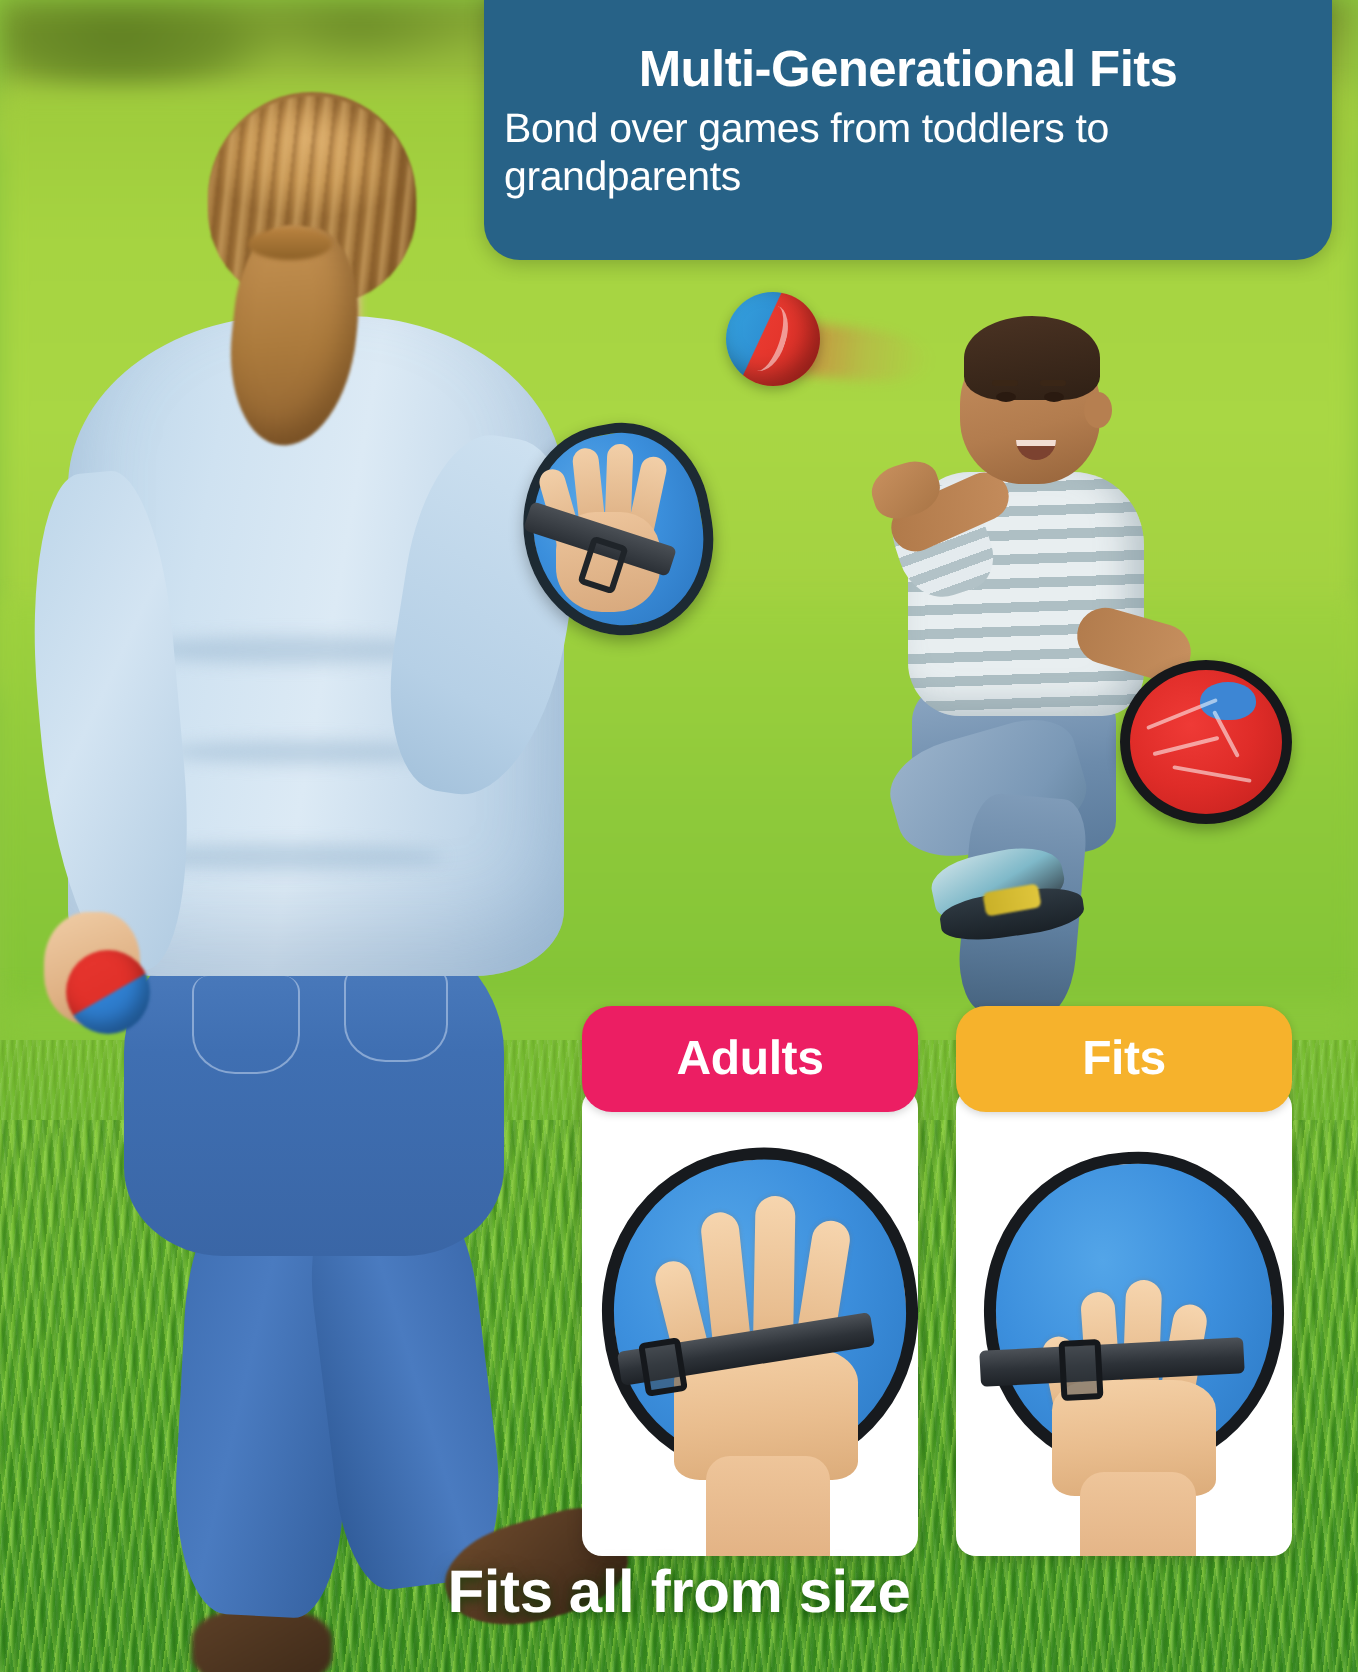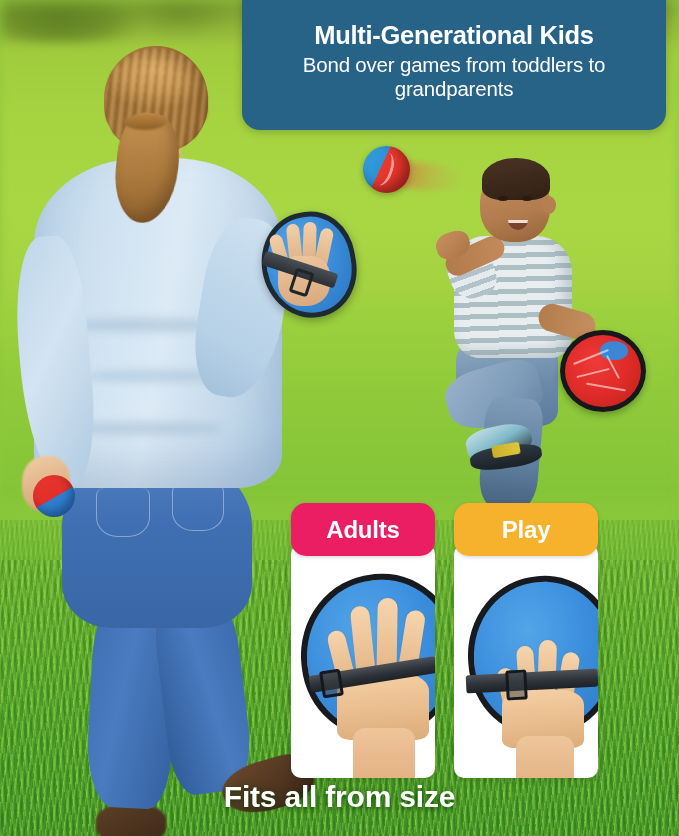--- a/index.html
+++ b/index.html
@@ -438,36 +438,35 @@
     font-weight: bold;
     letter-spacing: -0.3px;
     text-align: center;
     line-height: 1.15;
     margin-bottom: 3px;
   }
   .banner-sub {
     color: #ffffff;
     font-size: 20.5px;
     font-weight: 500;
-    text-align: center;
     line-height: 1.16;
     letter-spacing: -0.2px;
   }
 
   
   .cards {
     position: absolute;
     left: 291px; top: 503px;
     width: 355px; height: 275px;
     display: flex;
     gap: 19px;
   }
   .card {
     position: relative;
-    width: 144px;
+    width: 168px;
     display: flex;
     flex-direction: column;
   }
   .card-tab {
     height: 53px;
     border-radius: 15px;
     display: flex;
     align-items: center;
     justify-content: center;
     color: #ffffff;
@@ -619,21 +618,21 @@
   <div class="b-paddle-stitch" style="left:572px; top:356px; width:38px; transform:rotate(-22deg);"></div>
   <div class="b-paddle-stitch" style="left:576px; top:372px; width:34px; transform:rotate(-14deg);"></div>
   <div class="b-paddle-stitch" style="left:586px; top:386px; width:40px; transform:rotate(10deg);"></div>
   <div class="b-paddle-stitch" style="left:600px; top:366px; width:26px; transform:rotate(62deg);"></div>
 
   <div class="ball-trail"></div>
   <div class="ball"></div>
   <div class="ball-seam"></div>
 
   <div class="banner">
-    <div class="banner-title">Multi-Generational Kids</div>
+    <div class="banner-title">Multi-Generational Fits</div>
     <div class="banner-sub">Bond over games from toddlers to grandparents</div>
   </div>
 
   <div class="cards">
 
     <div class="card">
       <div class="card-tab adults">Adults</div>
       <div class="card-body">
         <div class="pad pad-adult"></div>
         <div class="hand" style="left:40px; top:52px; width:108px; height:180px;">
@@ -643,21 +642,21 @@
           <div class="fing" style="left:70px; top:14px; width:19px; height:82px; transform:rotate(9deg);"></div>
           <div class="palm" style="left:6px; top:78px; width:92px; height:66px;"></div>
           <div class="wrist" style="left:22px; top:132px; width:62px; height:50px;"></div>
         </div>
         <div class="strap-band" style="left:18px; top:122px; width:128px; height:17px; transform:rotate(-9deg);"></div>
         <div class="strap-buckle" style="left:30px; top:126px; width:15px; height:21px; transform:rotate(-9deg);"></div>
       </div>
     </div>
 
     <div class="card">
-      <div class="card-tab kids">Play</div>
+      <div class="card-tab kids">Fits</div>
       <div class="card-body">
         <div class="pad pad-kid"></div>
         <div class="hand" style="left:44px; top:88px; width:92px; height:150px;">
           <div class="fing" style="left:2px;  top:36px; width:16px; height:42px; transform:rotate(-12deg);"></div>
           <div class="fing" style="left:20px; top:14px; width:17px; height:60px; transform:rotate(-4deg);"></div>
           <div class="fing" style="left:40px; top:8px;  width:18px; height:66px; transform:rotate(2deg);"></div>
           <div class="fing" style="left:61px; top:20px; width:17px; height:56px; transform:rotate(10deg);"></div>
           <div class="palm" style="left:4px; top:58px; width:82px; height:58px;"></div>
           <div class="wrist" style="left:18px; top:104px; width:58px; height:48px;"></div>
         </div>

